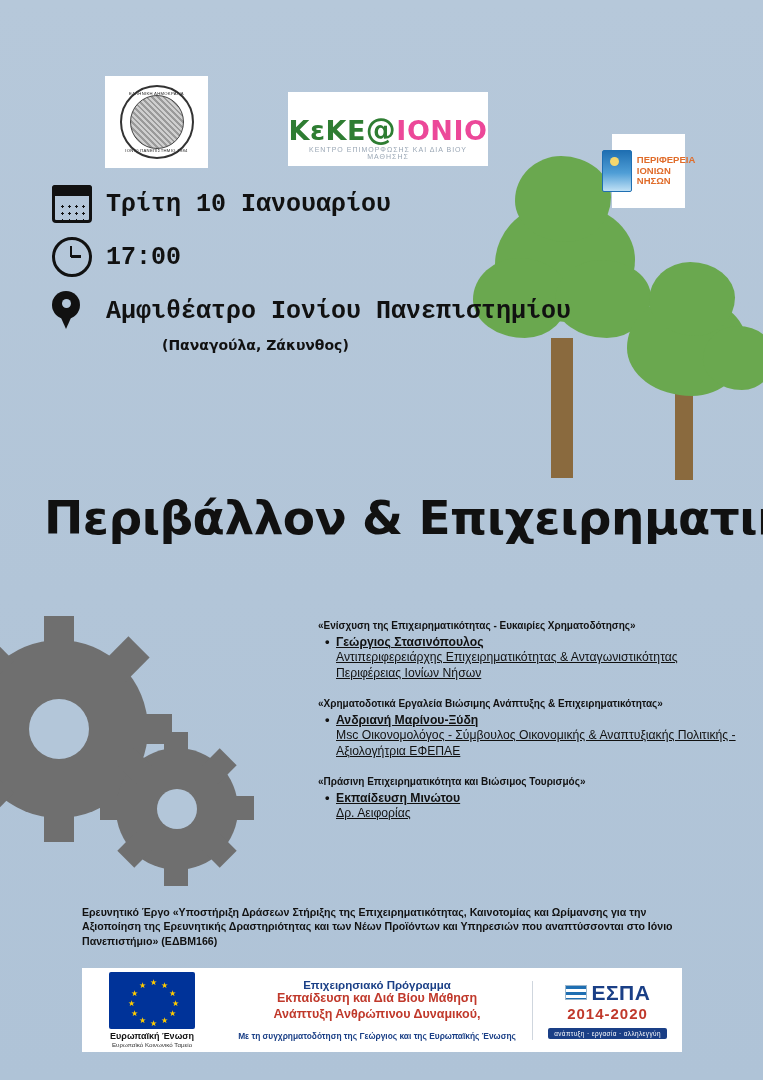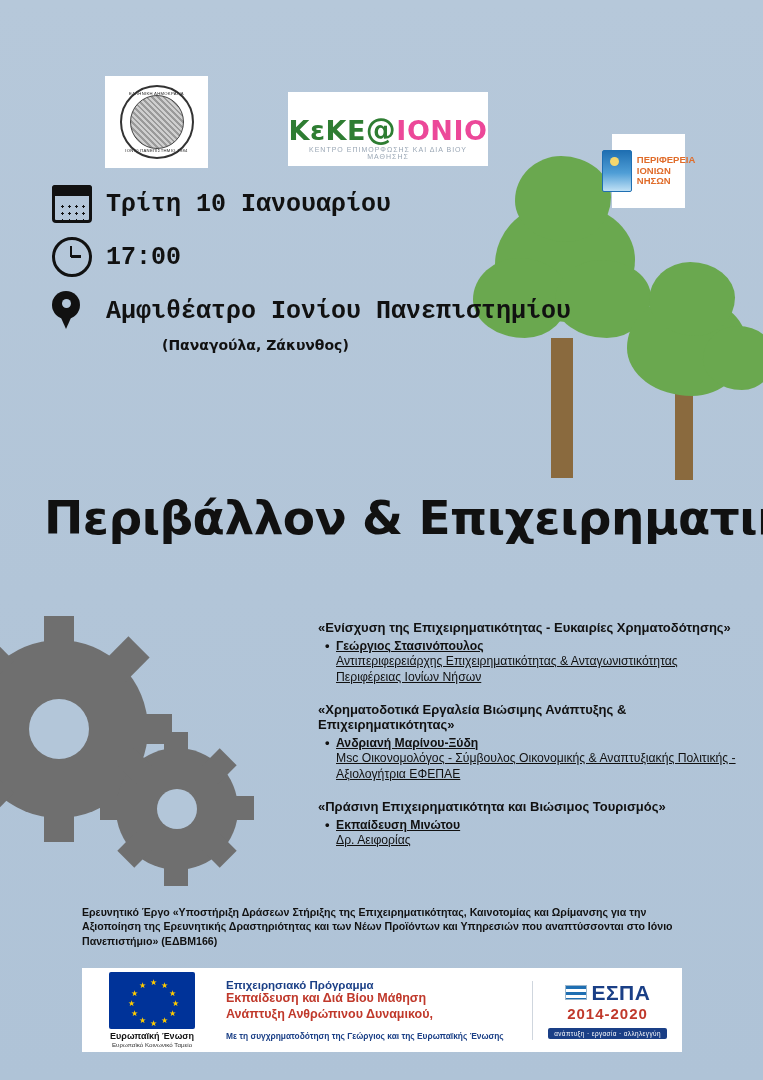--- a/index.html
+++ b/index.html
@@ -79,40 +79,40 @@
 
   
   .title {
     position: absolute; left: 44px; top: 490px; width: 690px;
     font-family: "DejaVu Sans", sans-serif; font-weight: bold;
     font-size: 47px; color: #111; letter-spacing: -0.5px; white-space: nowrap;
   }
 
   
   .program { position: absolute; left: 318px; top: 620px; width: 420px; color: #111; }
-  .topic { font-size: 13px; font-weight: bold; margin-bottom: 4px; }
+  .topic { font-size: 10px; font-weight: bold; margin-bottom: 4px; }
   .speaker-list { list-style: none; margin: 0 0 16px 18px; }
   .speaker-list li { position: relative; font-size: 12.2px; font-weight: bold; line-height: 1.25; text-decoration: underline; }
   .speaker-list li:before { content: "•"; position: absolute; left: -11px; top: -1px; font-size: 13px; }
   .role { font-weight: normal; font-size: 12.2px; line-height: 1.3; display: block; margin-left: 0; }
 
   
   .footnote {
     position: absolute; left: 82px; top: 905px; width: 600px;
     font-size: 10.6px; font-weight: bold; line-height: 1.35; color: #111;
   }
 
   
   .espa { position: absolute; left: 82px; top: 968px; width: 600px; height: 84px; background: #fff; display: flex; align-items: center; }
   .eu { width: 140px; text-align: center; padding: 2px 4px; }
   .eu-flag { width: 86px; height: 57px; background: #003399; margin: 0 auto; position: relative; border-radius: 2px; }
   .eu-star { position: absolute; color: #ffcc00; font-size: 8px; line-height: 8px; }
   .eu-t1 { font-size: 9px; font-weight: bold; color: #111; margin-top: 2px; }
   .eu-t2 { font-size: 6.2px; color: #333; }
-  .espa-mid { flex: 1; text-align: left; padding: 0 4px; }
+  .espa-mid { flex: 1; text-align: center; padding: 0 4px; }
   .em1 { font-size: 11.5px; font-weight: bold; color: #1a3f86; }
   .em2 { font-size: 12.5px; font-weight: bold; color: #c0392b; line-height: 1.25; }
   .em3 { font-size: 8.4px; font-weight: bold; color: #1a3f86; margin-top: 8px; }
   .espa-right { width: 150px; text-align: center; border-left: 1px solid #cfd6de; padding: 0 4px; }
   .er-top { display: flex; align-items: center; justify-content: center; gap: 5px; }
   .er-flag { width: 22px; height: 15px; background:
       repeating-linear-gradient(180deg,#1f6fb2 0 3px,#fff 3px 6px); border: .5px solid #9bb6cc; }
   .er1 { font-size: 21px; font-weight: bold; color: #1a3f86; letter-spacing: .5px; }
   .er2 { font-size: 15px; font-weight: bold; color: #c0392b; letter-spacing: 1px; }
   .er3 { display: inline-block; margin-top: 3px; background: #1a3f86; color: #fff; font-size: 6.4px;

